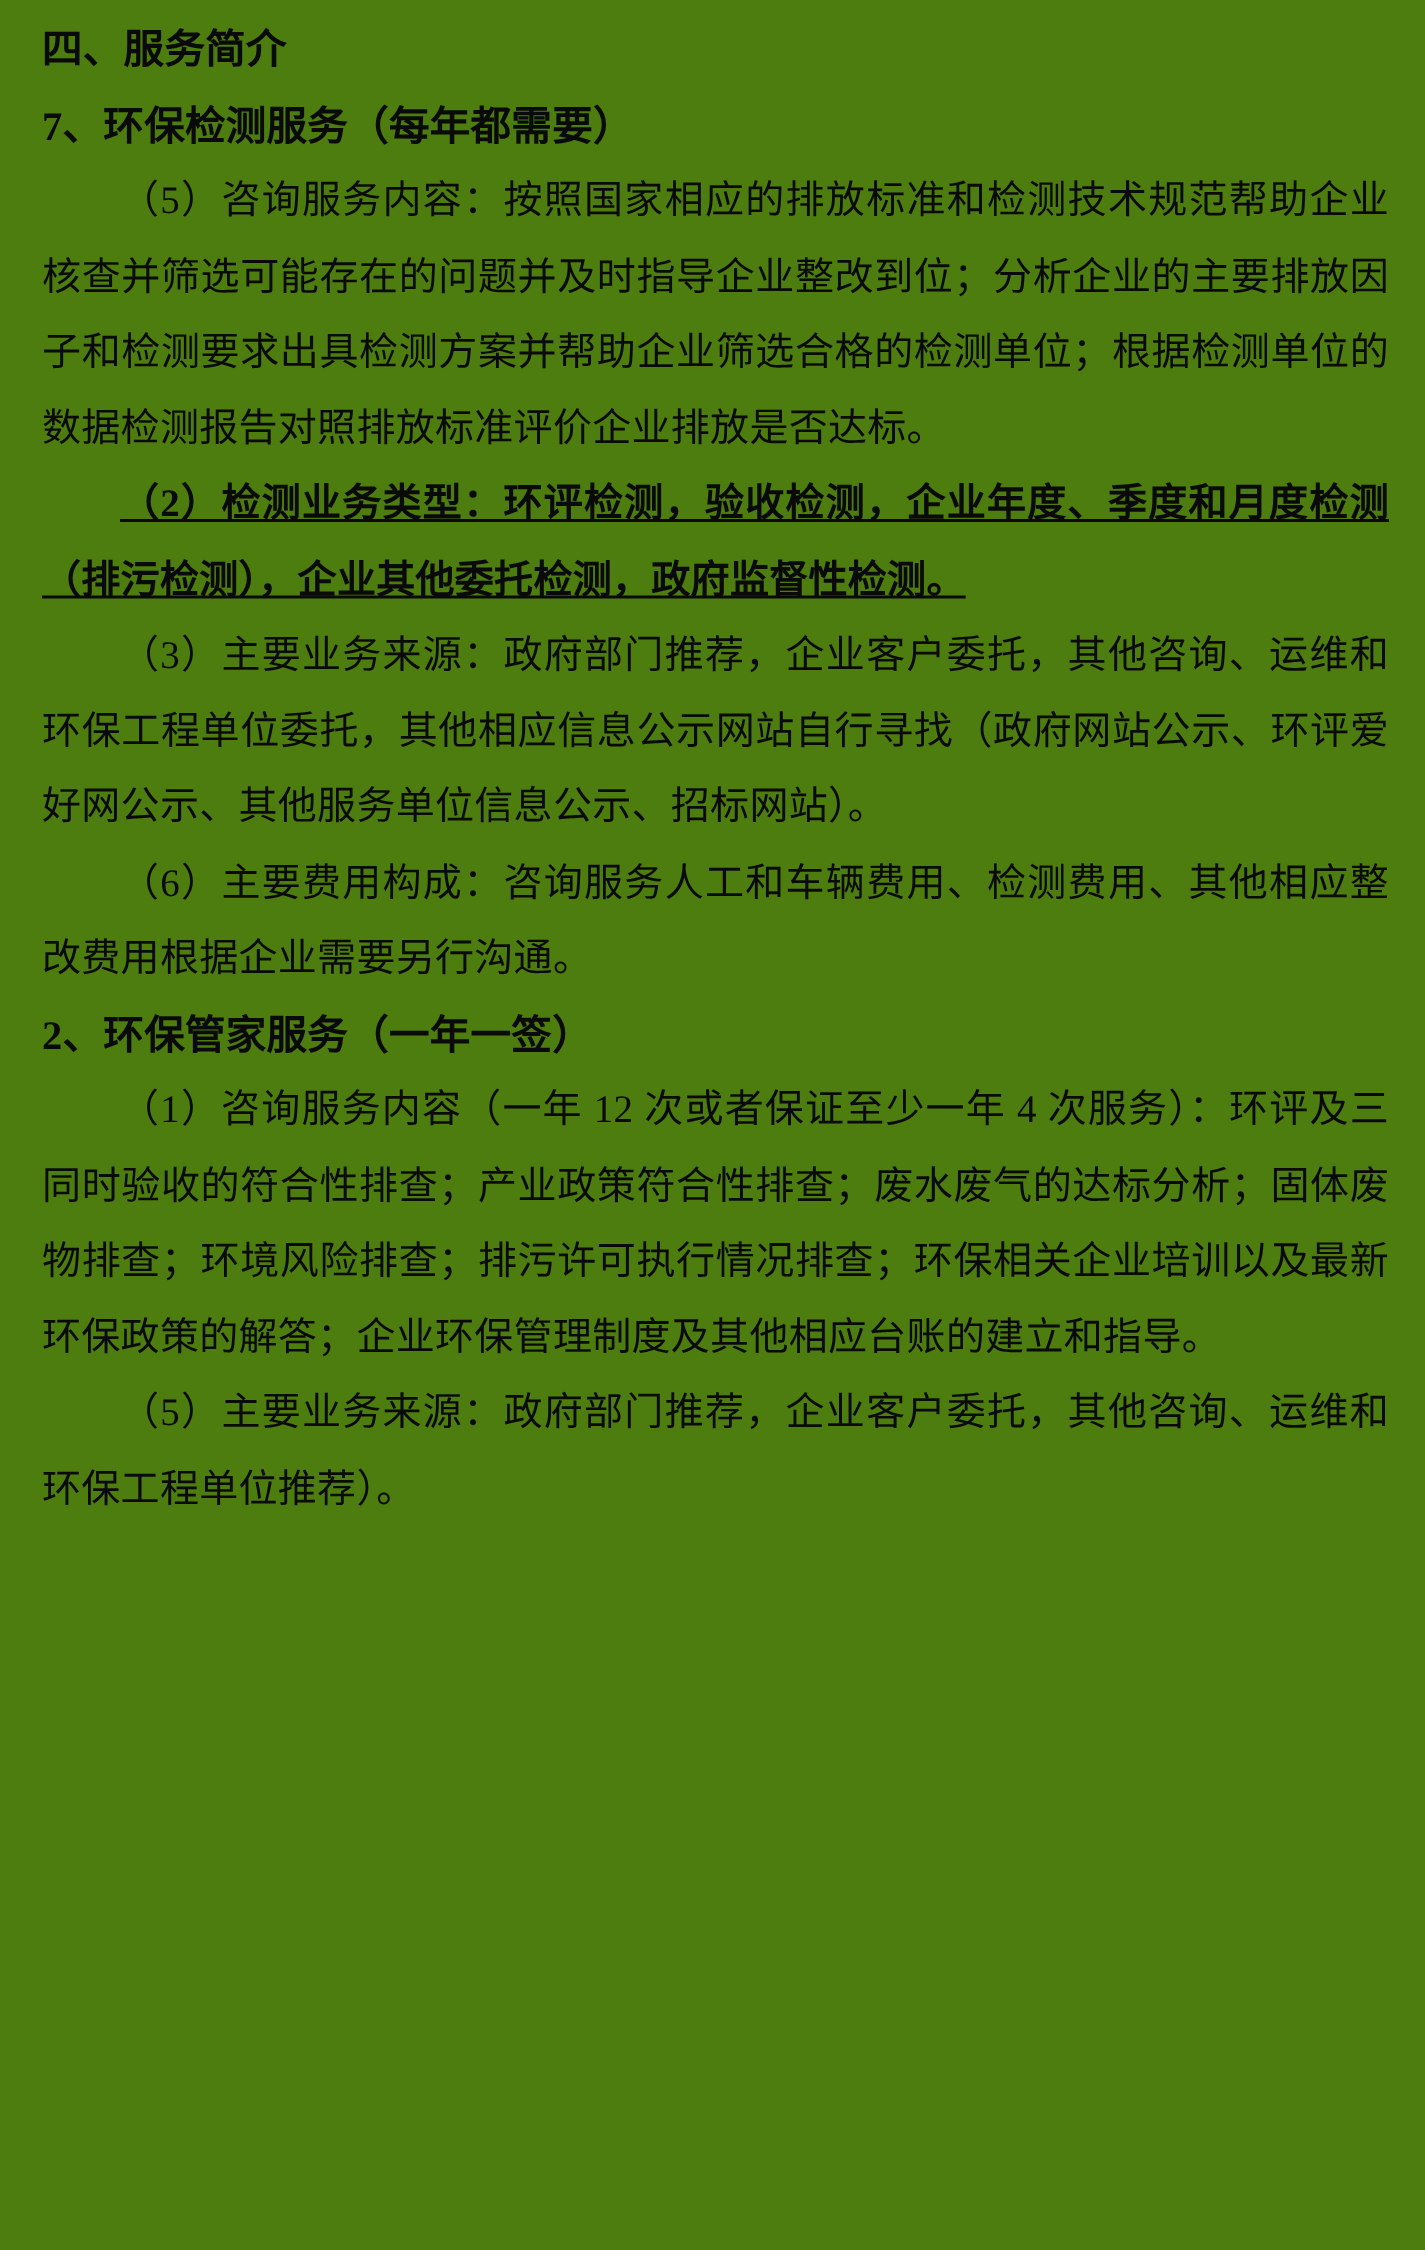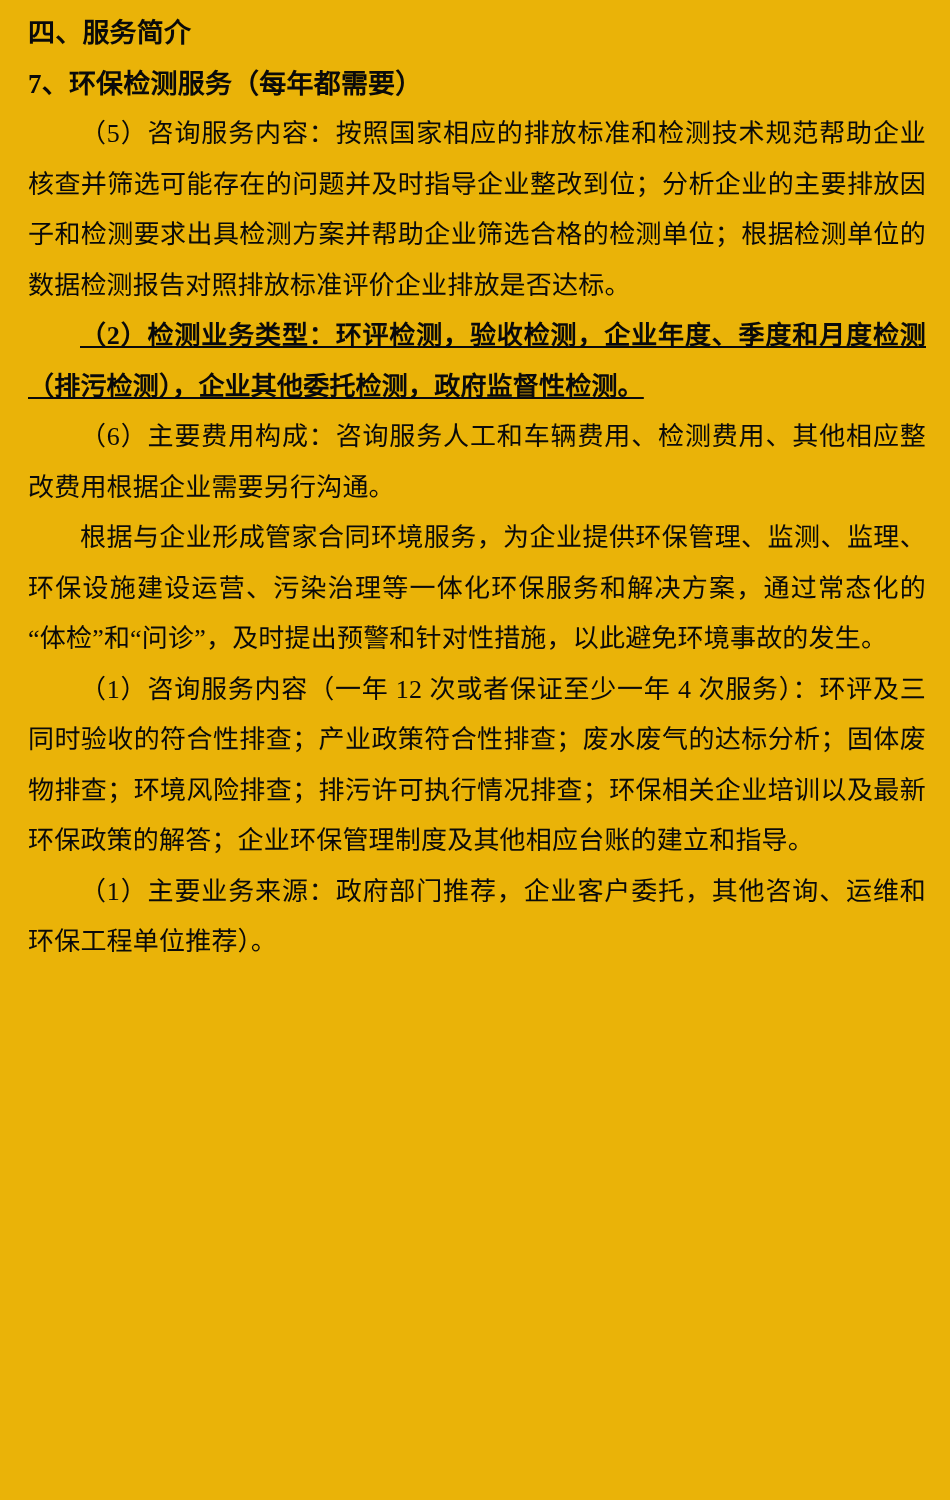--- a/index.html
+++ b/index.html
@@ -5,21 +5,21 @@
   html, body {
     margin: 0;
     padding: 0;
     background: #ffffff;
   }
   .page {
     position: relative;
     width: 950px;
     height: 1500px;
     box-sizing: border-box;
-    background: #eab308;
+    background: #4d7c0f;
     color: #0a0a0a;
     padding: 8px 24px 12px 28px;
     overflow: hidden;
     font-family: "Liberation Serif", "DejaVu Serif", serif;
   }
   .block {
     margin: 0;
     font-size: 26px;
     line-height: 50.5px;
     text-align: justify;
@@ -41,17 +41,18 @@
   }
 </style>
 </head>
 <body>
 
 <div class="page">
     <div class="block heading1">四、服务简介</div>
     <div class="block heading2">7、环保检测服务（每年都需要）</div>
     <div class="block para">（5）咨询服务内容：按照国家相应的排放标准和检测技术规范帮助企业核查并筛选可能存在的问题并及时指导企业整改到位；分析企业的主要排放因子和检测要求出具检测方案并帮助企业筛选合格的检测单位；根据检测单位的数据检测报告对照排放标准评价企业排放是否达标。</div>
     <div class="block para-bold">（2）检测业务类型：环评检测，验收检测，企业年度、季度和月度检测（排污检测），企业其他委托检测，政府监督性检测。</div>
+    <div class="block para">（3）主要业务来源：政府部门推荐，企业客户委托，其他咨询、运维和环保工程单位委托，其他相应信息公示网站自行寻找（政府网站公示、环评爱好网公示、其他服务单位信息公示、招标网站）。</div>
     <div class="block para">（6）主要费用构成：咨询服务人工和车辆费用、检测费用、其他相应整改费用根据企业需要另行沟通。</div>
-    <div class="block para">根据与企业形成管家合同环境服务，为企业提供环保管理、监测、监理、环保设施建设运营、污染治理等一体化环保服务和解决方案，通过常态化的“体检”和“问诊”，及时提出预警和针对性措施，以此避免环境事故的发生。</div>
+    <div class="block heading2">2、环保管家服务（一年一签）</div>
     <div class="block para">（1）咨询服务内容（一年 12 次或者保证至少一年 4 次服务）：环评及三同时验收的符合性排查；产业政策符合性排查；废水废气的达标分析；固体废物排查；环境风险排查；排污许可执行情况排查；环保相关企业培训以及最新环保政策的解答；企业环保管理制度及其他相应台账的建立和指导。</div>
-    <div class="block para">（1）主要业务来源：政府部门推荐，企业客户委托，其他咨询、运维和环保工程单位推荐）。</div>
+    <div class="block para">（5）主要业务来源：政府部门推荐，企业客户委托，其他咨询、运维和环保工程单位推荐）。</div>
   </div>
 
 </body></html>

